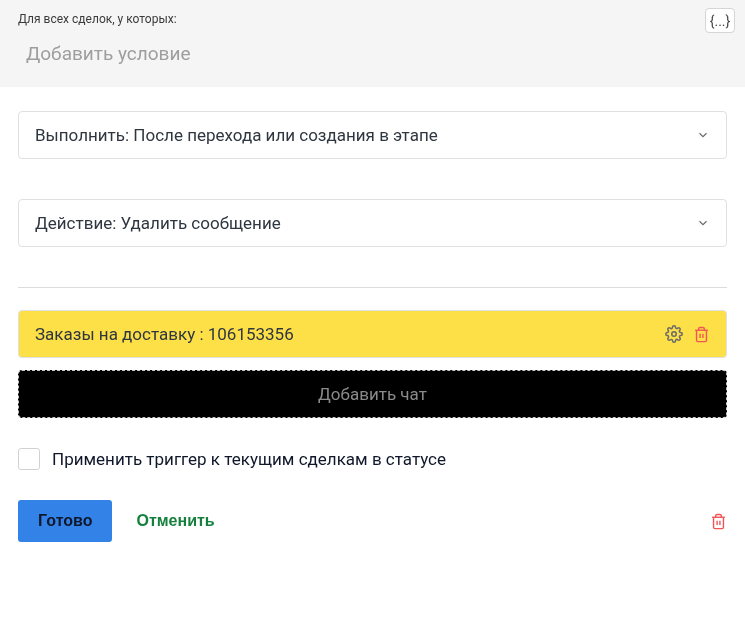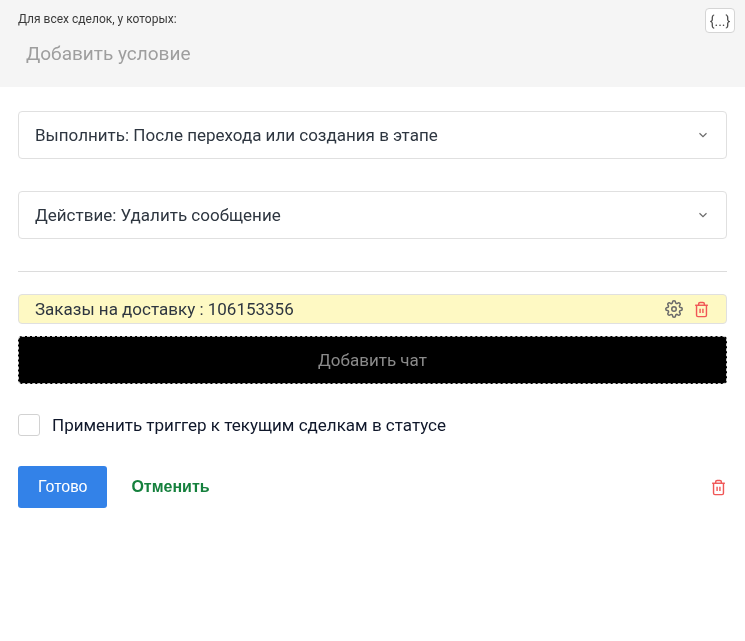--- a/index.html
+++ b/index.html
@@ -54,38 +54,38 @@
       border: 1px solid #e0e0e0;
       border-radius: 4px;
       background: #ffffff;
       padding: 13px 16px;
       font-size: 17px;
       color: #2e3640;
       display: flex;
       align-items: center;
       justify-content: space-between;
       cursor: pointer;
-      margin-bottom: 32px;
+      margin-bottom: 40px;
     }
     .chevron {
       width: 14px;
       height: 14px;
       flex-shrink: 0;
     }
     .divider {
       height: 1px;
       background: #dcdcdc;
       margin: 0 0 22px 0;
     }
     .chat-item {
       width: 100%;
       border: 1px solid #e0e0e0;
       border-radius: 4px;
-      background: #fef9c3;
-      padding: 4px 16px;
+      background: #fde047;
+      padding: 13px 16px;
       font-size: 17px;
       color: #2e3640;
       display: flex;
       align-items: center;
       margin-bottom: 12px;
     }
     .chat-item-text {
       flex: 1;
     }
     .icon-btn {
@@ -135,26 +135,26 @@
       font-size: 17px;
       color: #0f172a;
       cursor: pointer;
     }
     .footer-row {
       display: flex;
       align-items: center;
     }
     .primary-btn {
       background: #3382e8;
-      color: #ffffff;
+      color: #0f172a;
       border: none;
       border-radius: 3px;
       padding: 12px 20px;
       font-size: 16px;
-      font-weight: 400;
+      font-weight: 700;
       cursor: pointer;
       margin-right: 24px;
     }
     .cancel-btn {
       background: none;
       border: none;
       color: #15803d;
       font-size: 16px;
       font-weight: 600;
       cursor: pointer;

